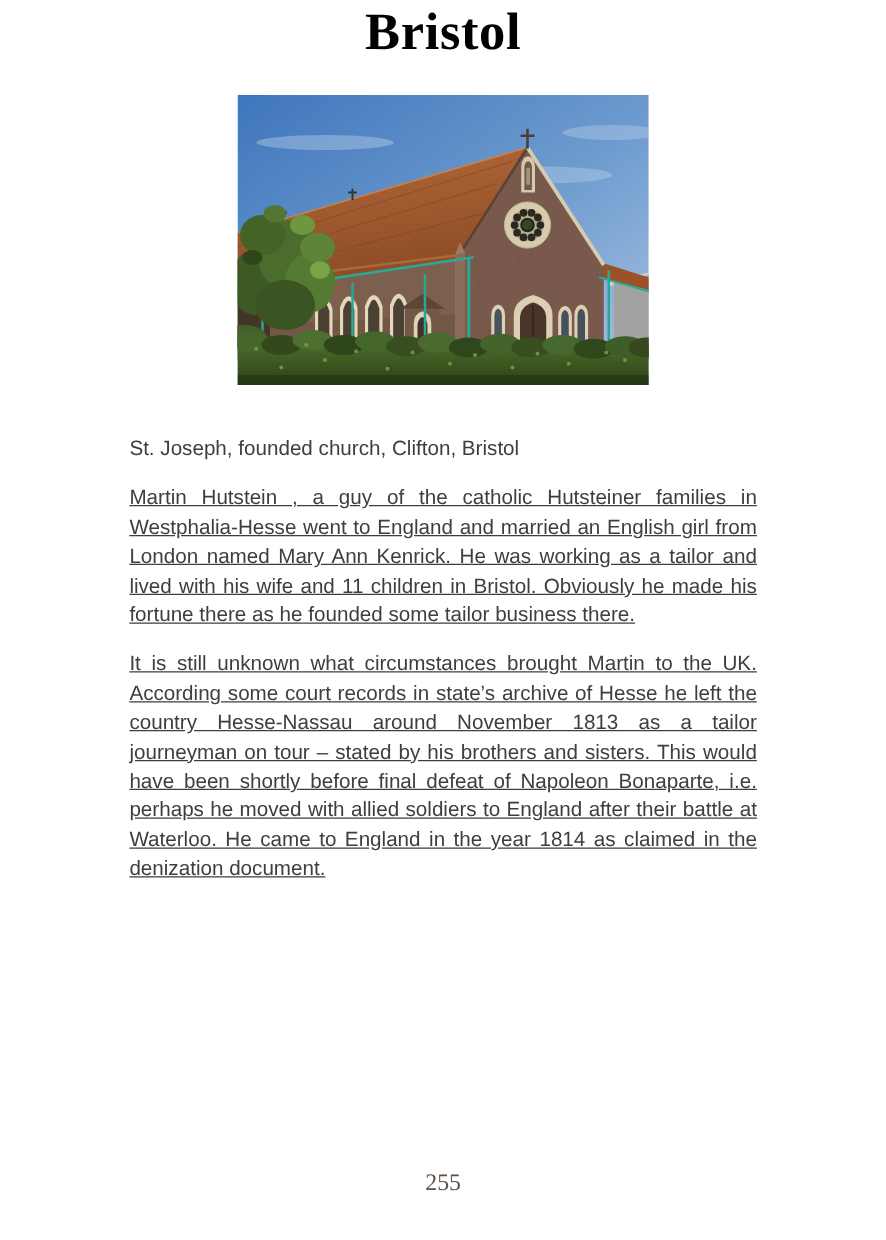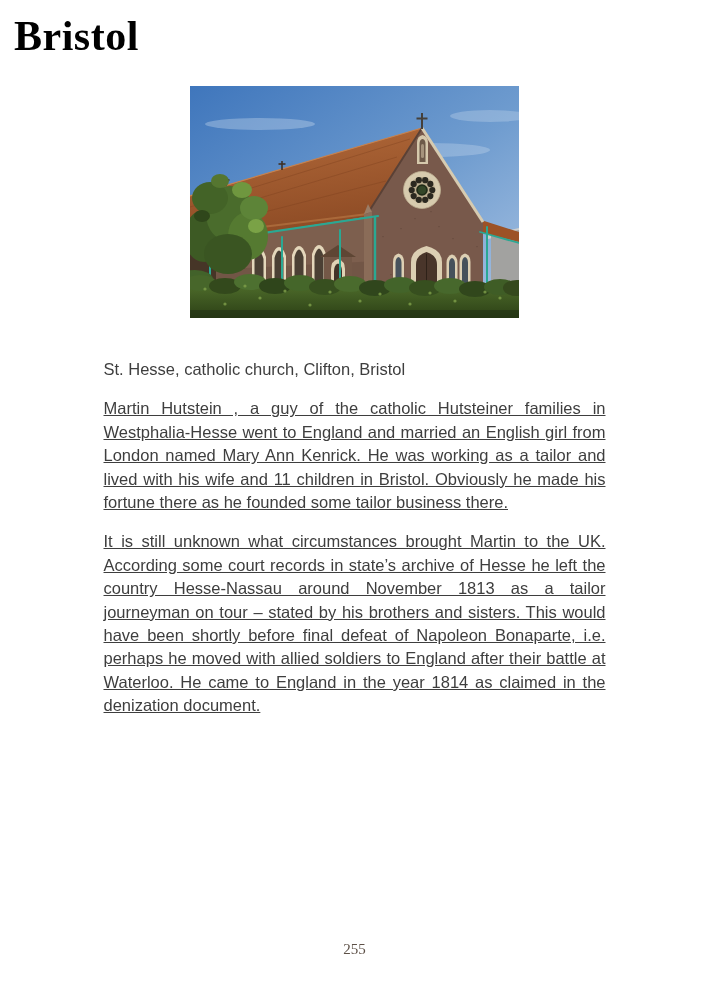--- a/index.html
+++ b/index.html
@@ -6,21 +6,22 @@
   .page {
     position: relative;
     width: 709px;
     height: 992px;
     margin: 0 auto;
     background: #ffffff;
     font-family: "Liberation Sans", sans-serif;
     overflow: hidden;
   }
   .title {
-    margin: 14px;
+    margin: 4px;
+    text-align: center;
     font-family: "Liberation Serif", serif;
     font-weight: 700;
     font-size: 42px;
     line-height: 44px;
     color: #000000;
     letter-spacing: 0.5px;
   }
   .figure {
     width: 329px;
     height: 232px;
@@ -36,21 +37,21 @@
   }
   .caption { margin: 40px 0 0; text-align: left; }
   .para { margin: 16px 0 0; text-align: justify; text-decoration: underline; }
   .page-number {
     position: absolute;
     bottom: 34px;
     left: 0;
     right: 0;
     text-align: center;
     font-family: "Liberation Serif", serif;
-    font-size: 15px;
+    font-size: 19px;
     color: #5d5047;
   }
 </style>
 </head>
 <body>
 
 <div class="page">
 
   <h1 class="title">Bristol</h1>
 
@@ -237,20 +238,20 @@
         <ellipse cx="64" cy="122" rx="14" ry="12" fill="#5d8438"></ellipse>
         <ellipse cx="52" cy="104" rx="10" ry="8" fill="#6f973f"></ellipse>
         <ellipse cx="66" cy="140" rx="8" ry="7" fill="#7aa246"></ellipse>
         <ellipse cx="30" cy="95" rx="9" ry="7" fill="#557630"></ellipse>
         <ellipse cx="12" cy="130" rx="8" ry="6" fill="#2f461b"></ellipse>
       </g>
     </svg>
   </div>
 
   <div class="content">
-    <p class="caption">St. Hesse, catholic church, Clifton, Bristol</p>
+    <p class="caption">St. Joseph, founded church, Clifton, Bristol</p>
     <p class="para">Martin Hutstein , a guy of the catholic Hutsteiner families in Westphalia-Hesse went to England and married an English girl from London named Mary Ann Kenrick. He was working as a tailor and lived with his wife and 11 children in Bristol. Obviously he made his fortune there as he founded some tailor business there.</p>
     <p class="para">It is still unknown what circumstances brought Martin to the UK. According some court records in state’s archive of Hesse he left the country Hesse-Nassau around November 1813 as a tailor journeyman on tour – stated by his brothers and sisters. This would have been shortly before final defeat of Napoleon Bonaparte, i.e. perhaps he moved with allied soldiers to England after their battle at Waterloo. He came to England in the year 1814 as claimed in the denization document.</p>
   </div>
 
   <div class="page-number">255</div>
 
 </div>
 
 </body></html>

